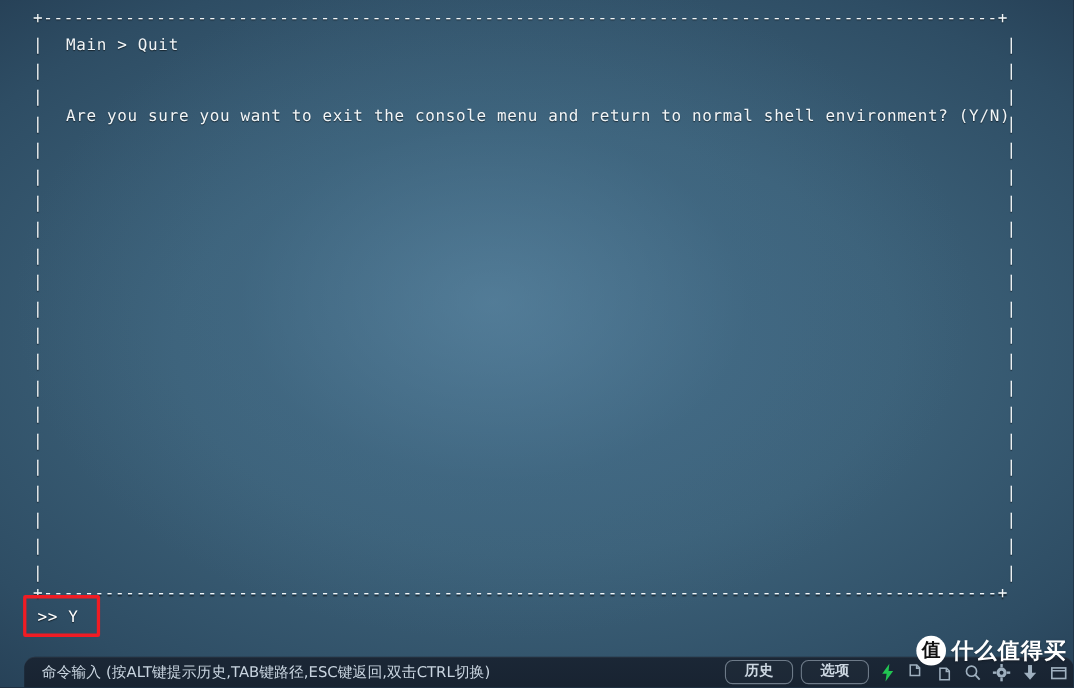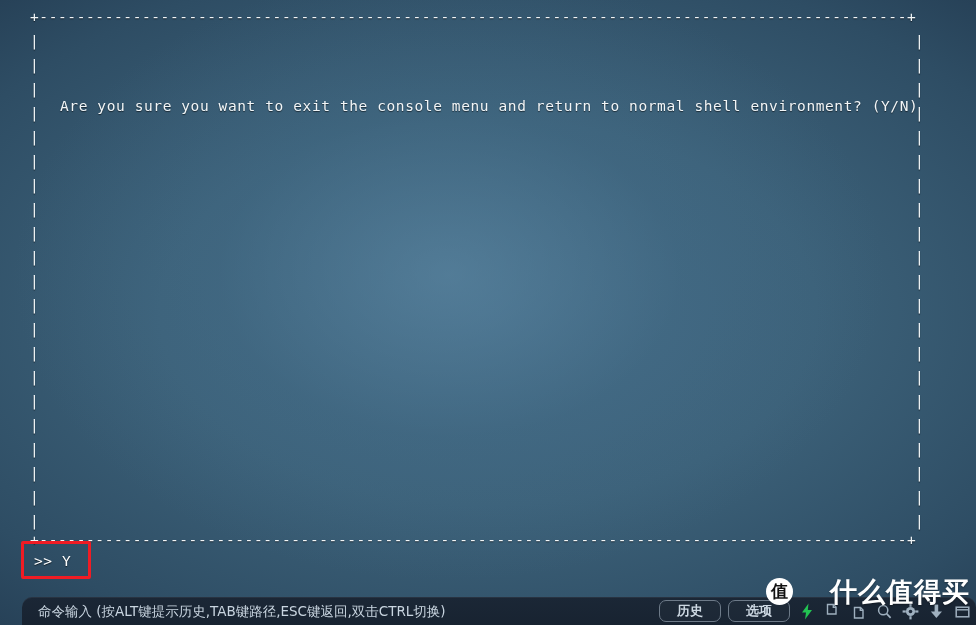--- a/index.html
+++ b/index.html
@@ -161,27 +161,26 @@
     font-size: 17px;
     font-weight: bold;
     display: flex;
     align-items: center;
     justify-content: center;
     line-height: 27px;
   }
   .wm-text {
     color: #ffffff;
     font-family: "DejaVu Sans", "Liberation Sans", sans-serif;
-    font-size: 27px;
+    font-size: 20px;
     font-weight: bold;
     line-height: 27px;
     letter-spacing: 1px;
     white-space: nowrap;
     text-shadow: 0 1px 2px rgba(0,0,0,0.35);
-    margin-left: 32px;
   }
 </style>
 </head>
 <body>
 
 <div id="screen">
 
   <div class="term">
 
     
@@ -225,20 +224,21 @@
     <div class="vbar-left" style="top:437px;">|</div>
     <div class="vbar-right" style="top:437px;">|</div>
     <div class="vbar-left" style="top:461px;">|</div>
     <div class="vbar-right" style="top:461px;">|</div>
     <div class="vbar-left" style="top:485px;">|</div>
     <div class="vbar-right" style="top:485px;">|</div>
     <div class="vbar-left" style="top:509px;">|</div>
     <div class="vbar-right" style="top:509px;">|</div>
 
     
+    <div class="row content" style="top:29px;">Main &gt; Quit</div>
     <div class="row content" style="top:94px;">Are you sure you want to exit the console menu and return to normal shell environment? (Y/N)</div>
 
     
     <div class="border-h" style="top:528px;">+---------------------------------------------------------------------------------------------+</div>
   </div>
 
   <div class="prompt-line">&gt;&gt; Y</div>
   <div class="red-box"></div>
 
   <div class="statusbar">

